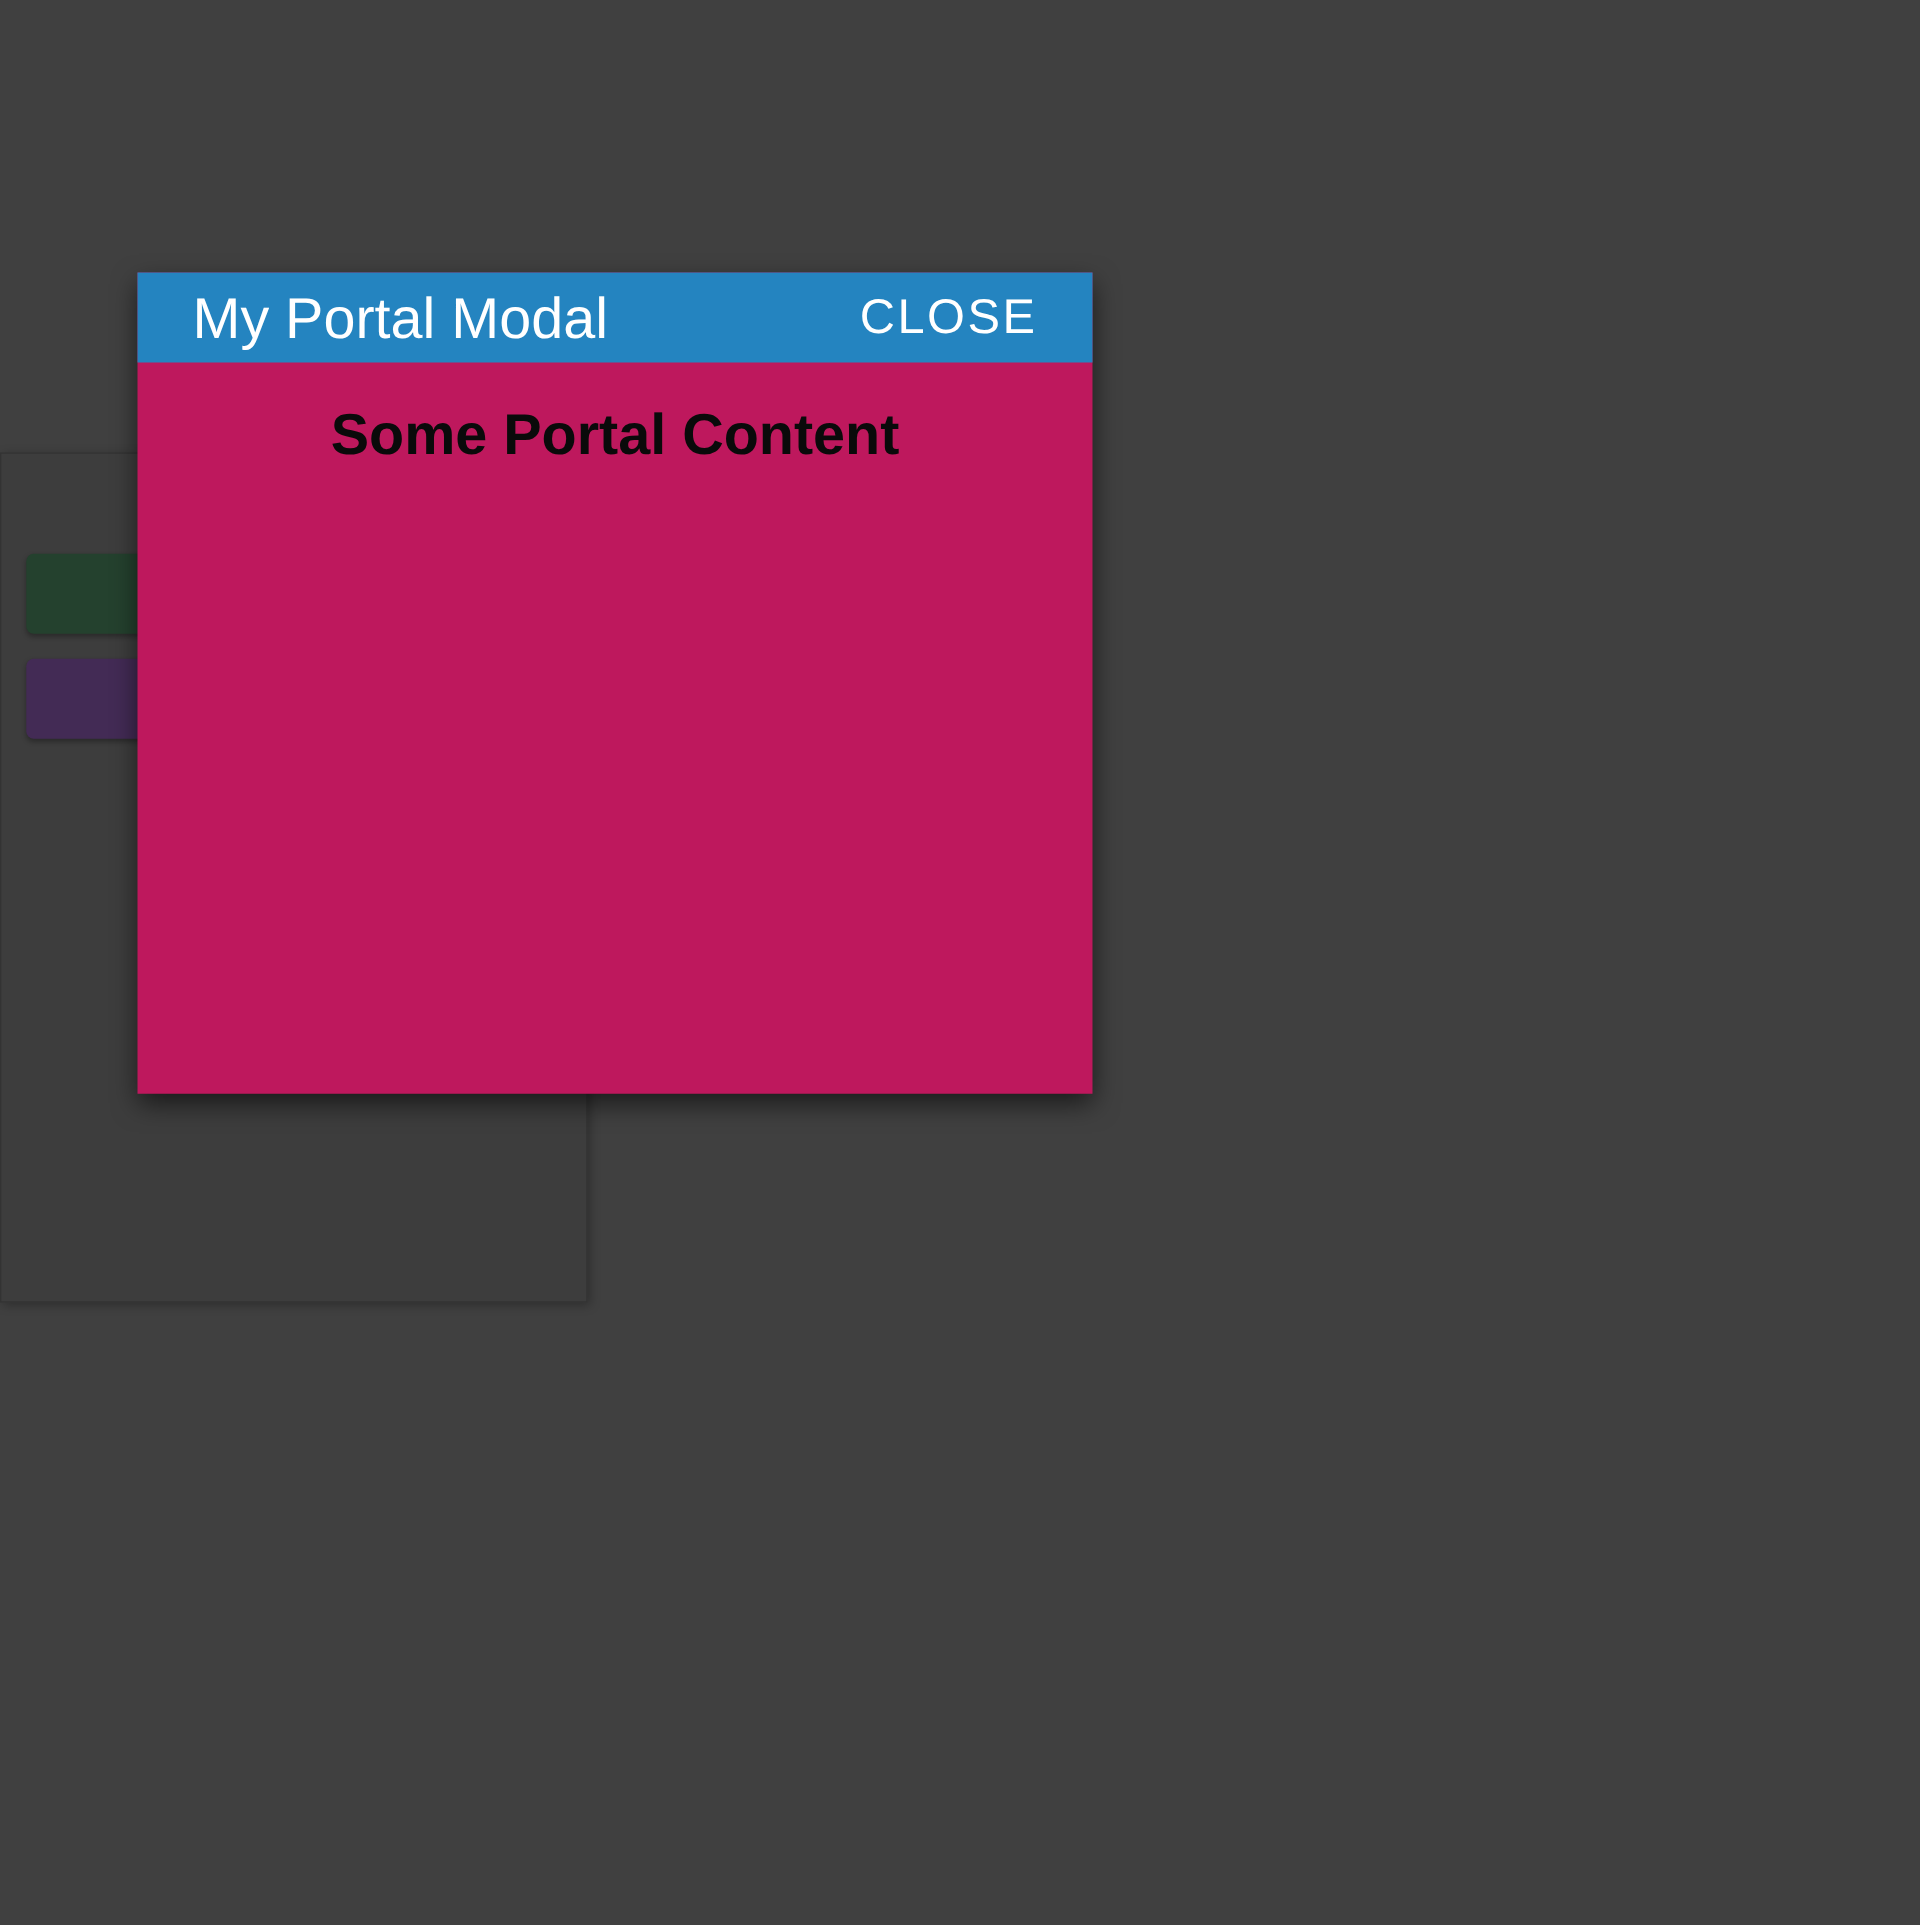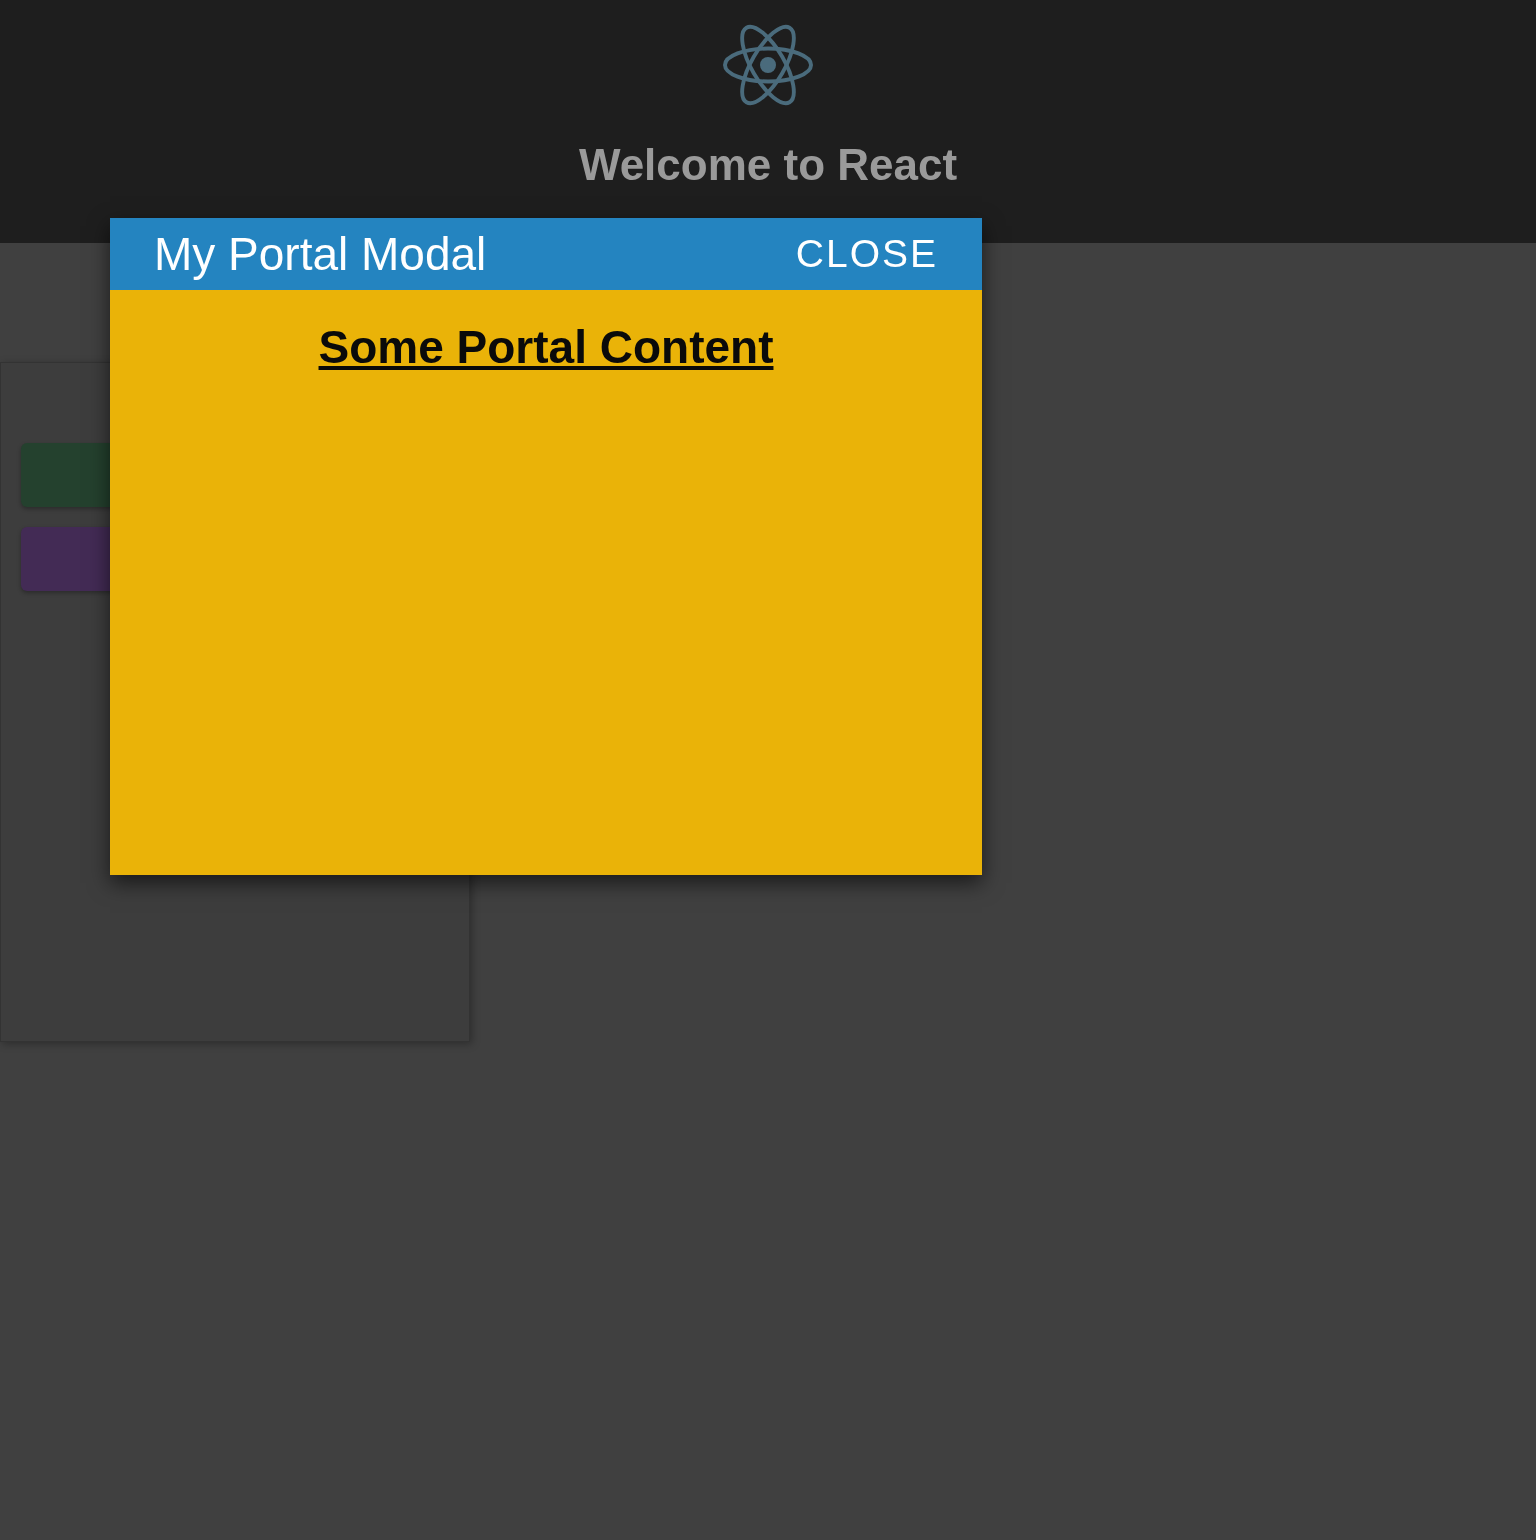--- a/index.html
+++ b/index.html
@@ -51,23 +51,23 @@
   .overlay {
     position: absolute;
     inset: 0;
     background: rgba(0,0,0,0.0);
   }
   
   .modal {
     position: absolute;
     top: 218px;
     left: 110px;
-    width: 872px;
+    width: 764px;
     height: 657px;
-    background: #eab308;
+    background: #be185d;
     box-shadow: 0 8px 20px rgba(0,0,0,0.6);
   }
   .modal-header {
     background: #2484c0;
     height: 72px;
     display:flex;
     align-items:center;
     justify-content: space-between;
     padding: 0 44px;
     color: #fff;
@@ -84,41 +84,27 @@
     user-select: none;
   }
   .modal-body {
     text-align:center;
     padding-top: 30px;
   }
   .modal-body h1 {
     font-size: 46px;
     font-weight: 800;
     color: #0a0a0a;
-    text-decoration: underline;
   }
 </style>
 </head>
 <body>
 
 <div class="page-bg">
 
-  <header class="app-header">
-    <span>
-      <svg width="90" height="90" viewBox="-11.5 -10.23174 23 20.46348">
-        <circle cx="0" cy="0" r="2.05" fill="#4a6b7c"></circle>
-        <g stroke="#4a6b7c" stroke-width="1" fill="none">
-          <ellipse rx="11" ry="4.2"></ellipse>
-          <ellipse rx="11" ry="4.2" transform="rotate(60)"></ellipse>
-          <ellipse rx="11" ry="4.2" transform="rotate(120)"></ellipse>
-        </g>
-      </svg>
-    </span>
-    <h2>Welcome to React</h2>
-  </header>
 
   <div class="card-panel">
     <div class="card-btn green"></div>
     <div class="card-btn purple"></div>
   </div>
 
   <div class="overlay">
     <div class="modal">
       <div class="modal-header">
         <span class="modal-title">My Portal Modal</span>

